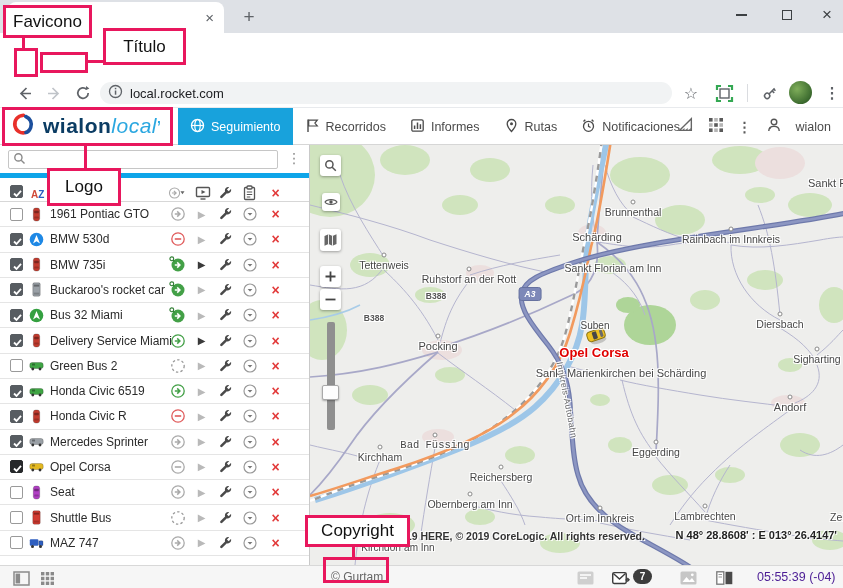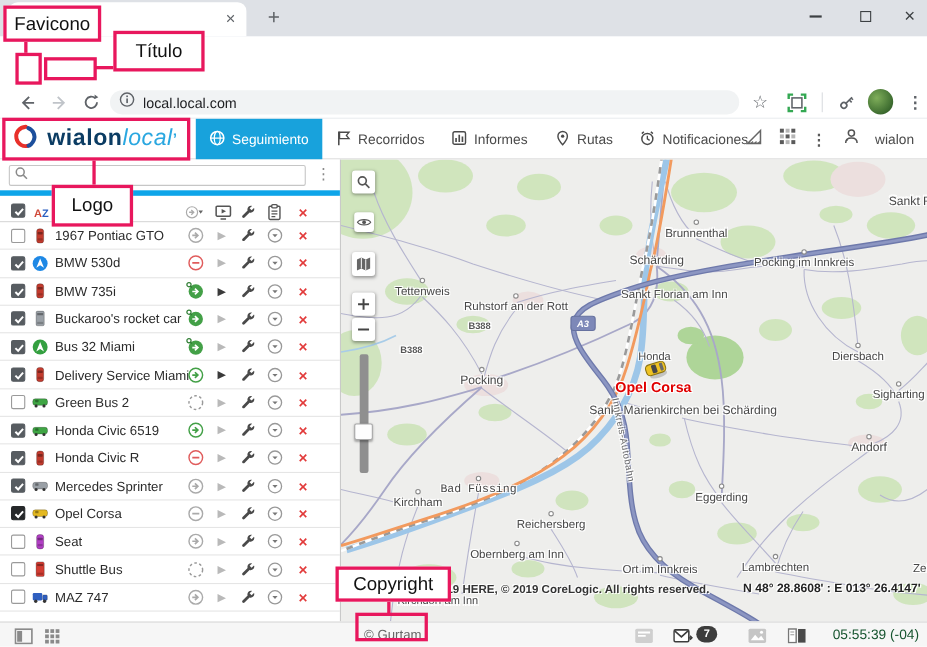--- a/index.html
+++ b/index.html
@@ -88,21 +88,21 @@
                   border-radius:2px;box-shadow:0 1px 2px rgba(0,0,0,.3);z-index:7}
   .attrib{position:absolute;left:90px;top:385px;font-size:10.5px;font-weight:bold;color:#333;z-index:4;
           text-shadow:0 0 2px #fff,1px 1px 0 #fff,-1px -1px 0 #fff;white-space:nowrap}
   .coords{position:absolute;right:6px;top:384px;font-size:11px;font-weight:bold;color:#222;z-index:4;
           text-shadow:0 0 2px #fff,1px 1px 0 #fff,-1px -1px 0 #fff;white-space:nowrap}
 
   
   .statusbar{position:absolute;left:0;top:565px;width:843px;height:23px;background:#f6f6f6;border-top:1px solid #d8d8d8}
   .sb-icon{position:absolute;top:3px;width:18px;height:18px;display:flex;align-items:center;justify-content:center}
   .sb-gurtam{position:absolute;left:331px;top:4px;font-size:12px;color:#666}
-  .sb-time{position:absolute;left:757px;top:4px;font-size:12.5px;color:#14532d}
+  .sb-time{position:absolute;left:757px;top:4px;font-size:12.5px;color:#4c1d95}
   .msg-badge{position:absolute;left:633px;top:3px;min-width:19px;height:15px;background:#3c3c3c;color:#fff;
              border-radius:8px;font-size:10px;font-weight:bold;display:flex;align-items:center;justify-content:center;z-index:2}
 </style>
 </head>
 <body>
 
 <div class="tabstrip">
   <div class="tab">
     <span class="abs" style="left:10px;top:6px;width:18px;height:18px">
       <svg width="18" height="18" viewBox="0 0 18 18">
@@ -140,21 +140,21 @@
         <polygon points="11.2,1 11.4,5.6 15,3.8" fill="#5f6368" transform="scale(.9) translate(1,0)"></polygon>
       </svg>
     </span>
   <div class="omnibox">
     <span>
       <svg width="15" height="15" viewBox="0 0 15 15">
           <circle cx="7.5" cy="7.5" r="6" stroke="#5f6368" stroke-width="1.3" fill="none"></circle>
           <rect x="6.8" y="6.5" width="1.5" height="4.2" fill="#5f6368"></rect>
           <rect x="6.8" y="3.8" width="1.5" height="1.5" fill="#5f6368"></rect>
         </svg></span>
-    <span class="url">local.local.com</span>
+    <span class="url">local.rocket.com</span>
   </div>
   <span class="tb-icon" style="left:679px;font-size:16px;color:#5f6368">☆</span>
   <span class="tb-icon" style="left:712px">
     <svg width="19" height="19" viewBox="0 0 19 19">
         <rect x="5" y="5" width="9" height="9" fill="none" stroke="#5f6368" stroke-width="1.4"></rect>
         <path d="M2 6 V2 H6" stroke="#34a853" stroke-width="2.2" fill="none"></path>
         <path d="M13 2 H17 V6" stroke="#34a853" stroke-width="2.2" fill="none"></path>
         <path d="M17 13 V17 H13" stroke="#34a853" stroke-width="2.2" fill="none"></path>
         <path d="M6 17 H2 V13" stroke="#34a853" stroke-width="2.2" fill="none"></path>
       </svg>
@@ -306,21 +306,21 @@
       </span>
   </div>
   <div class="unitlist" id="unitlist">
       <div class="unit-row">
         <span class="cb"></span>
         <span class="veh"><svg width="15" height="15" viewBox="0 0 15 15">
             <rect x="4.3" y="1" width="6.4" height="13" rx="2.4" fill="#c23b2e" stroke="rgba(0,0,0,.3)" stroke-width=".7"></rect>
             <rect x="5.2" y="3.8" width="4.6" height="2.4" rx=".6" fill="rgba(0,0,0,.35)"></rect>
             <rect x="5.2" y="9.6" width="4.6" height="2" rx=".6" fill="rgba(0,0,0,.2)"></rect>
           </svg></span>
-        <span class="uname">1967 Pontiac GTO</span>
+        <span class="uname">1961 Pontiac GTO</span>
         <span class="ric " style="left: 169px;">
           <svg width="16" height="16" viewBox="0 0 16 16">
             <circle cx="8" cy="8" r="6.2" stroke="#aaa" stroke-width="1.3" fill="#fff"></circle>
             <path d="M4.8 8 h4.6 M7.2 5.4 L9.9 8 L7.2 10.6" stroke="#aaa" stroke-width="1.5" fill="none"></path>
           </svg>
         </span>
         <span class="ric " style="left: 193px;">
           <span class="play">▶</span>
         </span>
         <span class="ric " style="left: 216px;">
@@ -889,29 +889,29 @@
       <rect x="-3.5" y="-3.8" width="4.5" height="7.6" rx="1" fill="#474747"></rect>
       <rect x="4" y="-3.6" width="3" height="7.2" rx="1" fill="#6a6a6a"></rect>
     </g>
   </svg>
   <div id="maplabels">
       <span class="maplabel left" style="left: 498px; top: 38px; font-size: 11px;">Sankt Ro</span>
       <span class="towndot" style="left: 323px; top: 57px;"></span>
       <span class="maplabel" style="left: 323px; top: 67px; font-size: 10.5px;">Brunnenthal</span>
       <span class="maplabel" style="left: 287px; top: 92px; font-size: 11px;">Schärding</span>
       <span class="towndot" style="left: 421px; top: 84px;"></span>
-      <span class="maplabel" style="left: 421px; top: 94px; font-size: 10.5px;">Pocking im Innkreis</span>
+      <span class="maplabel" style="left: 421px; top: 94px; font-size: 10.5px;">Rainbach im Innkreis</span>
       <span class="maplabel" style="left: 303px; top: 123px; font-size: 10.5px;">Sankt Florian am Inn</span>
       <span class="towndot" style="left: 74px; top: 110px;"></span>
       <span class="maplabel" style="left: 74px; top: 120px; font-size: 10.5px;">Tettenweis</span>
       <span class="towndot" style="left: 159px; top: 124px;"></span>
       <span class="maplabel" style="left: 159px; top: 134px; font-size: 10.5px;">Ruhstorf an der Rott</span>
       <span class="towndot" style="left: 128px; top: 191px;"></span>
       <span class="maplabel" style="left: 128px; top: 201px; font-size: 11px;">Pocking</span>
-      <span class="maplabel" style="left: 285px; top: 180px; font-size: 10px;">Honda</span>
+      <span class="maplabel" style="left: 285px; top: 180px; font-size: 10px;">Suben</span>
       <span class="maplabel" style="left: 311px; top: 228px; font-size: 11px;">Sankt Marienkirchen bei Schärding</span>
       <span class="towndot" style="left: 125px; top: 290px;"></span>
       <span class="maplabel" style="left: 125px; top: 300px; font-size: 10.5px; font-family: Liberation Mono, monospace;">Bad Füssing</span>
       <span class="towndot" style="left: 70px; top: 302px;"></span>
       <span class="maplabel" style="left: 70px; top: 312px; font-size: 10.5px;">Kirchham</span>
       <span class="towndot" style="left: 191px; top: 322px;"></span>
       <span class="maplabel" style="left: 191px; top: 332px; font-size: 10.5px;">Reichersberg</span>
       <span class="towndot" style="left: 160px; top: 349px;"></span>
       <span class="maplabel" style="left: 160px; top: 359px; font-size: 10.5px;">Obernberg am Inn</span>
       <span class="towndot" style="left: 290px; top: 363px;"></span>

